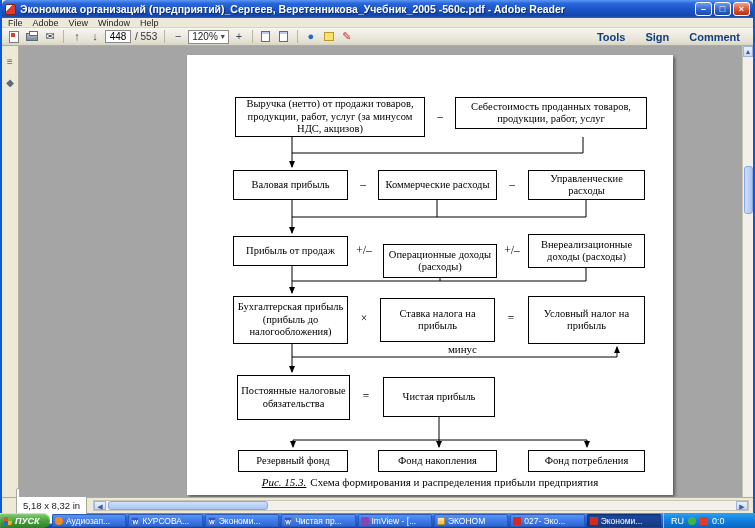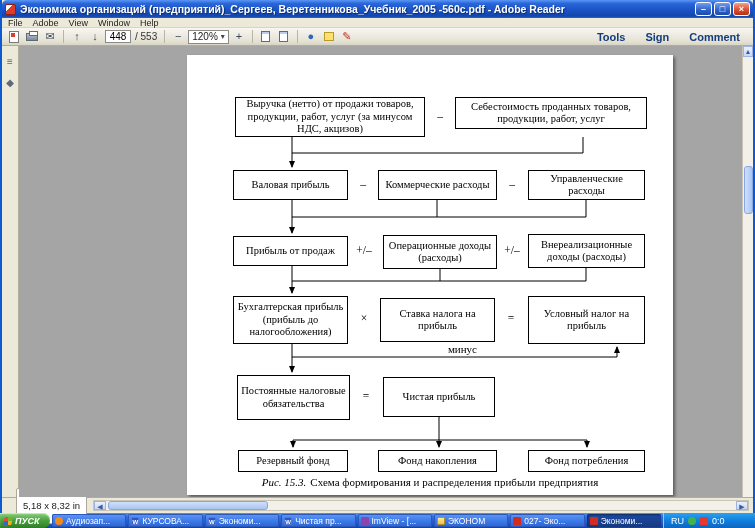--- a/index.html
+++ b/index.html
@@ -54,21 +54,21 @@
 
   
   .page { position:absolute; left:168px; top:9px; width:486px; height:440px; background:#fff; box-shadow:2px 2px 3px rgba(0,0,0,.45); font-family:"Liberation Serif",serif; }
   .connectors { position:absolute; left:0; top:0; }
   .ln { stroke:#000; stroke-width:1; fill:none; }
   .fbox { position:absolute; border:1px solid #000; background:#fff; display:flex; align-items:center; justify-content:center; text-align:center;
     font:10.5px/1.18 "Liberation Serif",serif; color:#000; padding:1px 2px; }
   .fop { position:absolute; text-align:center; font:11.5px "Liberation Serif",serif; color:#000; }
   .minus-word { position:absolute; left:230px; top:288px; width:60px; text-align:right; font:11px "Liberation Serif",serif; }
   .caption { position:absolute; left:0; top:421px; width:100%; text-align:center; font:11px "Liberation Serif",serif; color:#000; }
-  .caption i { margin-right:4px; }
+  .caption i { margin-right:4px;text-decoration:underline; }
 
   
   .statusbar { height:16px; background:#ece9d8; border-top:1px solid #b2ad99; display:flex; align-items:center; gap:6px; padding:0 4px 0 14px; }
   .sizepill { font-size:9.5px; color:#222; background:#fff; border:1px solid #aca899; border-radius:2px; padding:11px 6px; line-height:12px; white-space:nowrap; }
   .hscroll { flex:1; height:11px; display:flex; align-items:center; background:#f2f0e9; border:1px solid #c9c5b5; }
   .hscroll .sarrow { width:12px; height:100%; line-height:9px; }
   .hthumb { flex:0 0 160px; height:9px; margin-left:2px; background:linear-gradient(#cfe0fb,#aac4f2); border:1px solid #86a6e6; border-radius:3px; }
   .htrack { flex:1; }
 
   
@@ -209,21 +209,21 @@
           <div class="fbox" style="left:268px;top:42px;width:192px;height:32px">Себестоимость проданных товаров, продукции, работ, услуг</div>
 
           <div class="fbox" style="left:46px;top:115px;width:115px;height:30px">Валовая прибыль</div>
           <span class="fop" style="left:168px;top:123px;width:16px">–</span>
           <div class="fbox" style="left:191px;top:115px;width:119px;height:30px">Коммерческие расходы</div>
           <span class="fop" style="left:317px;top:123px;width:16px">–</span>
           <div class="fbox" style="left:341px;top:115px;width:117px;height:30px">Управленческие расходы</div>
 
           <div class="fbox" style="left:46px;top:181px;width:115px;height:30px">Прибыль от продаж</div>
           <span class="fop" style="left:164px;top:189px;width:26px">+/–</span>
-          <div class="fbox" style="left:196px;top:180px;width:114px;height:34px">Операционные доходы (расходы)</div>
+          <div class="fbox" style="left:196px;top:189px;width:114px;height:34px">Операционные доходы (расходы)</div>
           <span class="fop" style="left:312px;top:189px;width:26px">+/–</span>
           <div class="fbox" style="left:341px;top:179px;width:117px;height:34px">Внереализационные доходы (расходы)</div>
 
           <div class="fbox" style="left:46px;top:241px;width:115px;height:48px">Бухгалтерская прибыль (прибыль до налогообложения)</div>
           <span class="fop" style="left:169px;top:257px;width:16px">×</span>
           <div class="fbox" style="left:193px;top:243px;width:115px;height:44px">Ставка налога на прибыль</div>
           <span class="fop" style="left:316px;top:257px;width:16px">=</span>
           <div class="fbox" style="left:341px;top:241px;width:117px;height:48px">Условный налог на прибыль</div>
 
           <span class="minus-word">минус</span>

